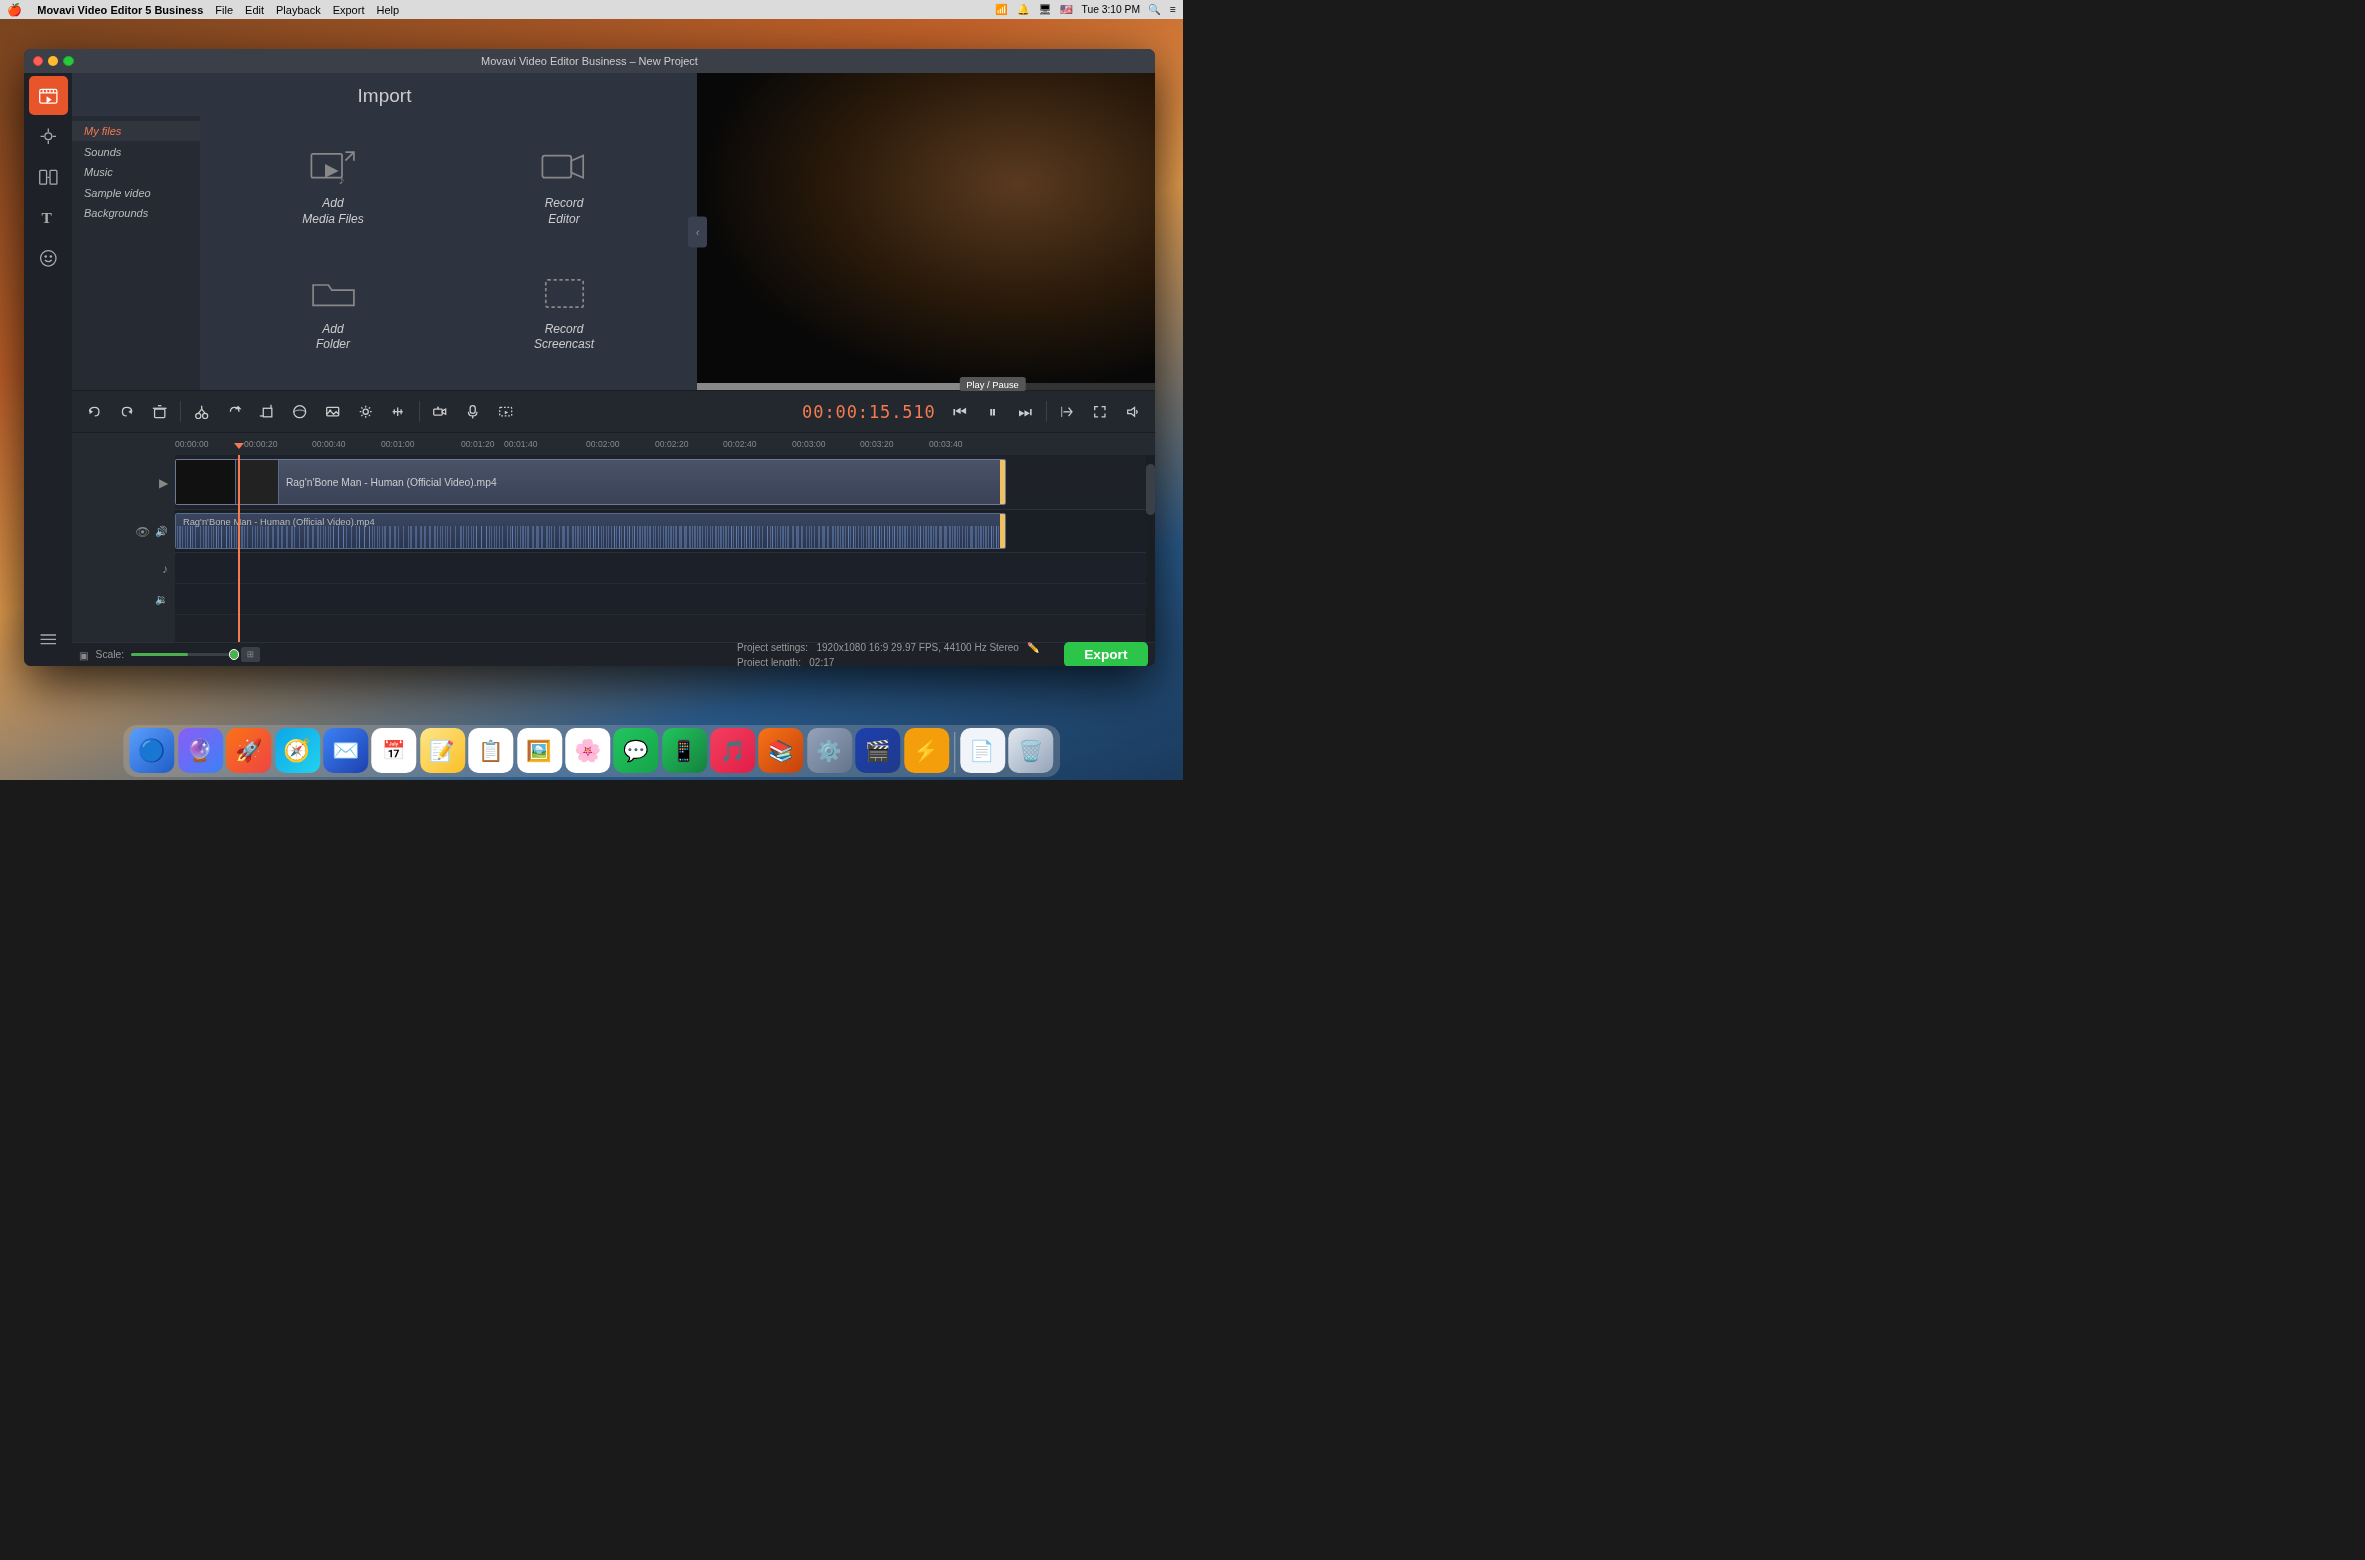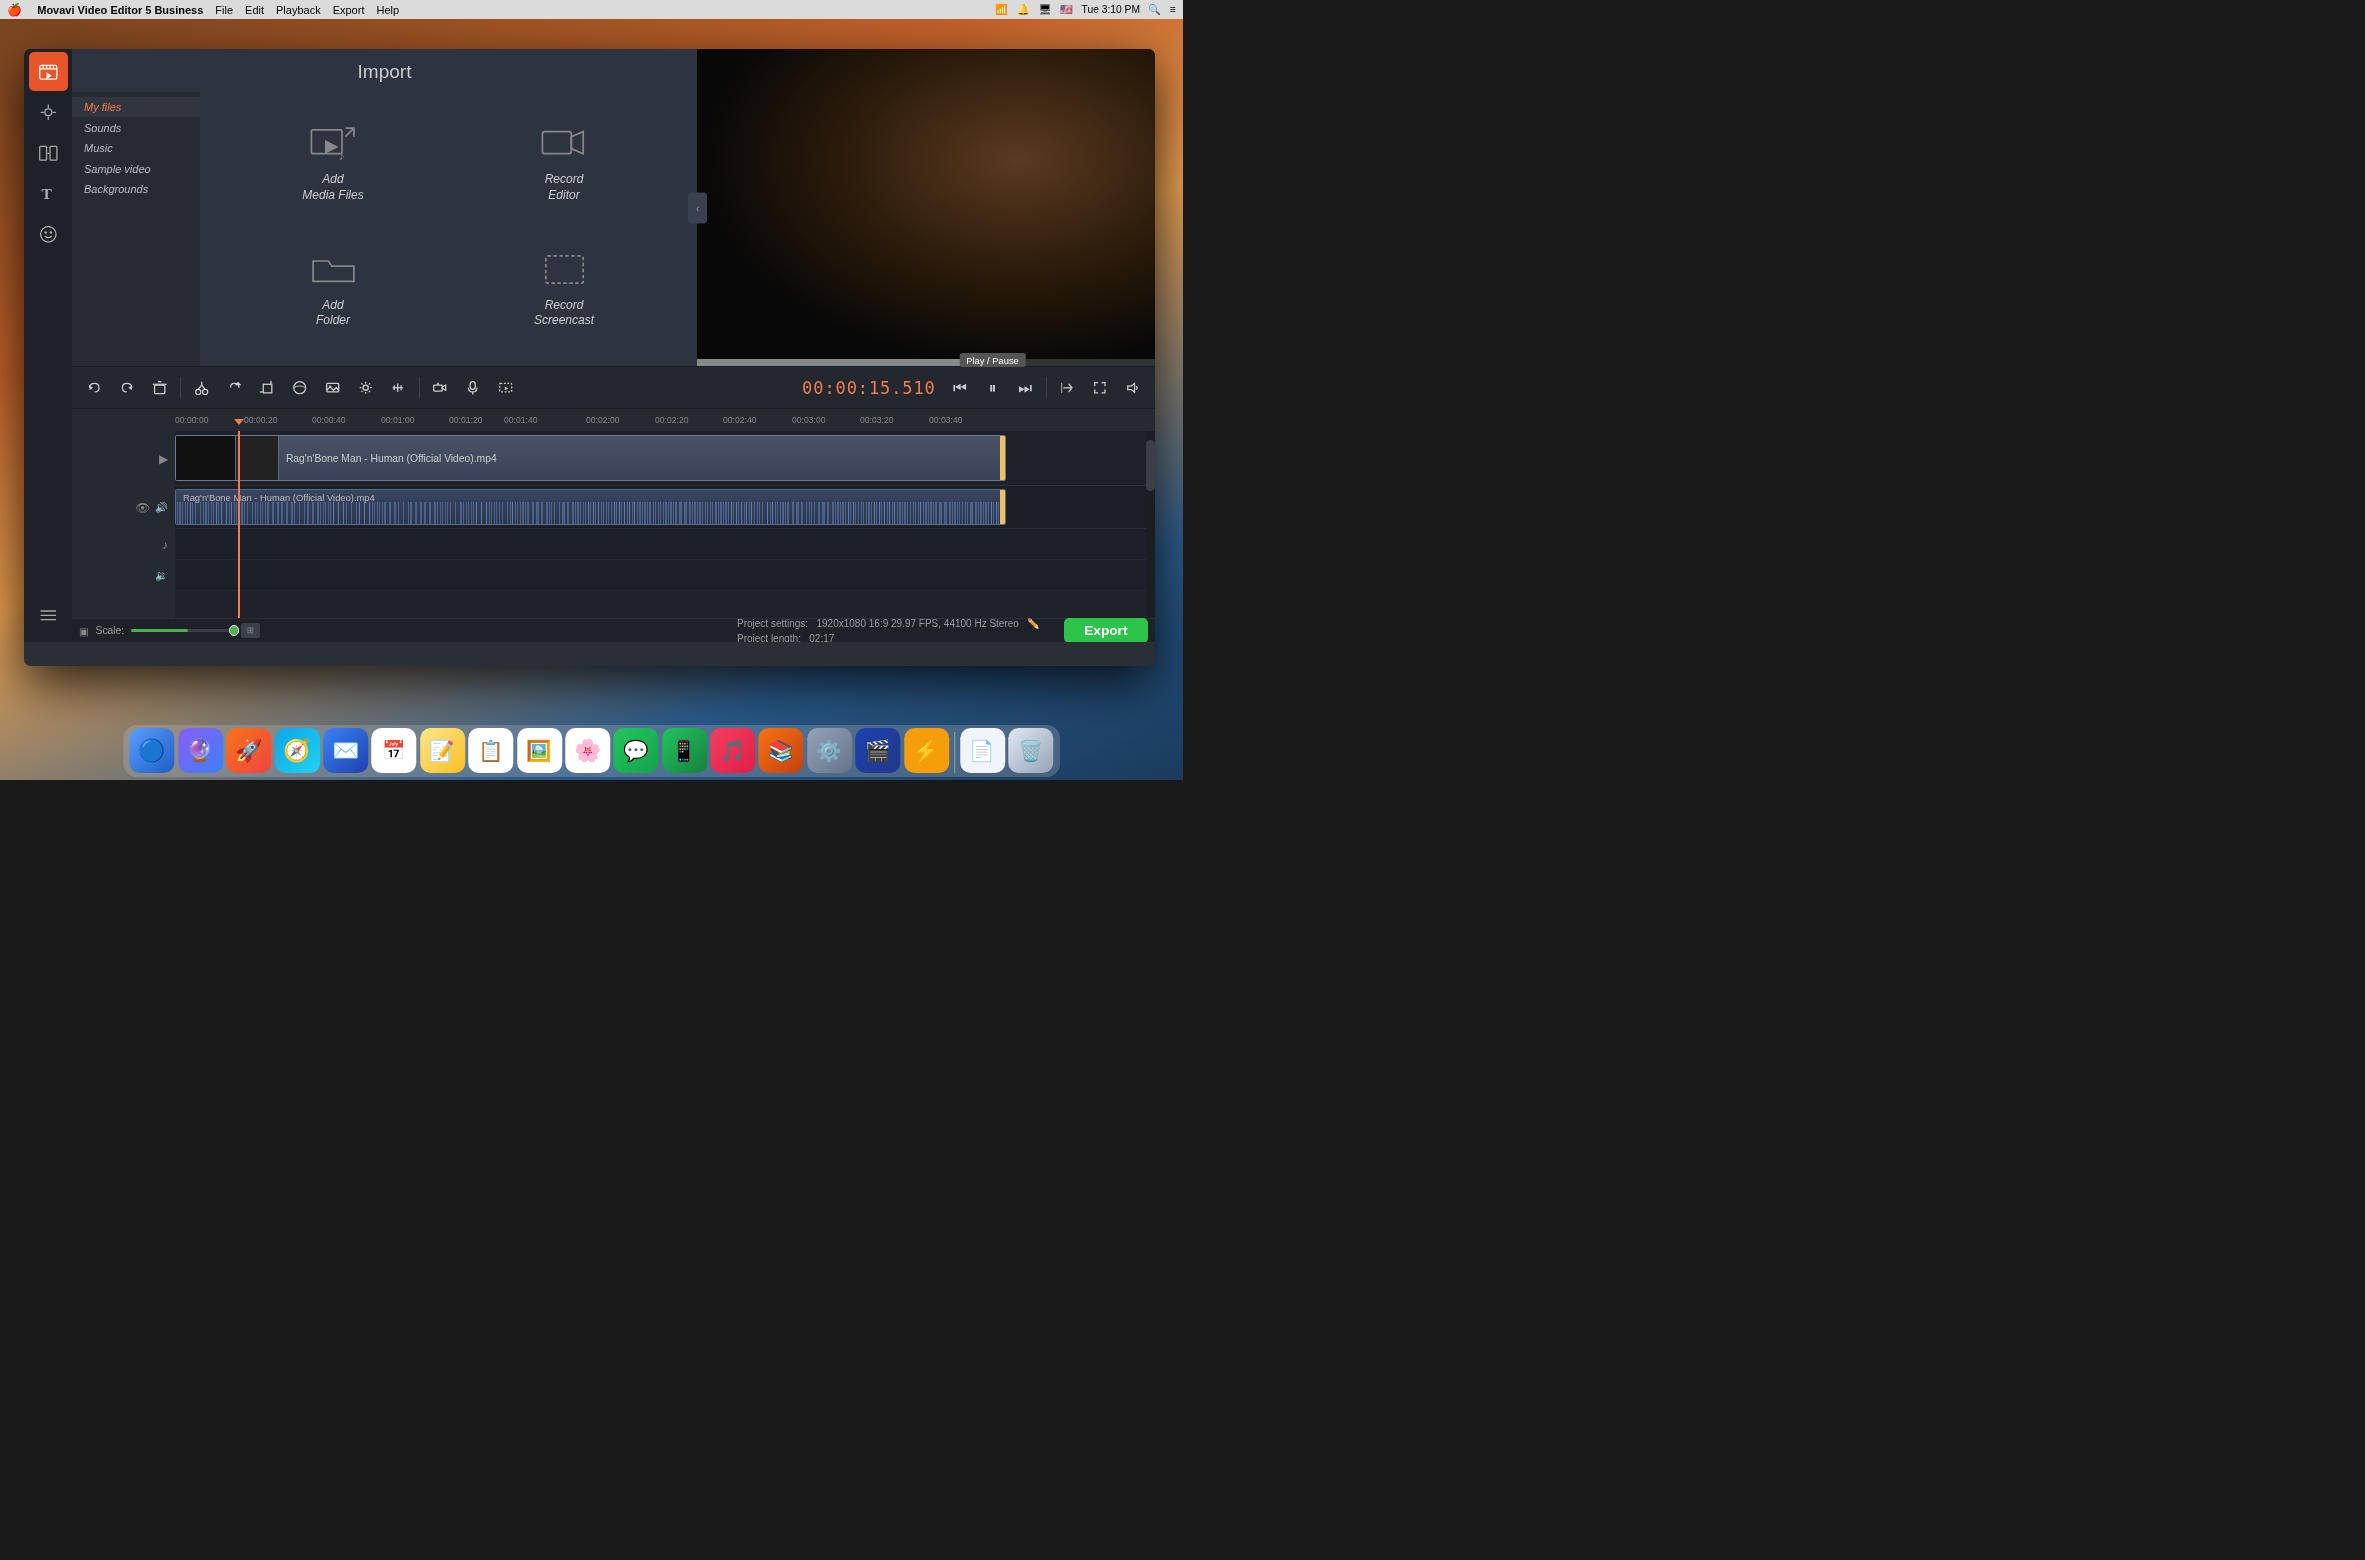--- a/index.html
+++ b/index.html
@@ -680,20 +680,28 @@
     <span>Tue 3:10 PM</span>
     <span>🔍</span>
     <span>≡</span>
   </div>
 </div>
 
 <div class="desktop">
 
   <div class="app-window">
 
+    <div class="title-bar">
+      <div class="traffic-lights">
+        <div class="tl tl-close"></div>
+        <div class="tl tl-min"></div>
+        <div class="tl tl-max"></div>
+      </div>
+      <span class="title-bar-text">Movavi Video Editor Business – New Project</span>
+    </div>
 
     <div class="app-body">
 
       <div class="left-sidebar">
         <div class="sidebar-btn active">
           <svg width="20.6" height="20.6" viewBox="0 0 24 24" fill="none">
             <rect x="2" y="4" width="20" height="16" rx="2" stroke="#fff" stroke-width="1.5" fill="none"></rect>
             <line x1="2" y1="8" x2="22" y2="8" stroke="#fff" stroke-width="1.5"></line>
             <line x1="6" y1="4" x2="6" y2="8" stroke="#fff" stroke-width="1.5"></line>
             <line x1="10" y1="4" x2="10" y2="8" stroke="#fff" stroke-width="1.5"></line>
@@ -978,21 +986,21 @@
         </div>
 
         <div class="timeline-area">
 
           <div class="timeline-ruler">
             <div class="ruler-marks">
               <span class="ruler-mark" style="left:0px">00:00:00</span>
               <span class="ruler-mark" style="left:69px">00:00:20</span>
               <span class="ruler-mark" style="left:137px">00:00:40</span>
               <span class="ruler-mark" style="left:206px">00:01:00</span>
-              <span class="ruler-mark" style="left:274px">00:01:20</span>
+              <span class="ruler-mark" style="left:286px">00:01:20</span>
               <span class="ruler-mark" style="left:329px">00:01:40</span>
               <span class="ruler-mark" style="left:411px">00:02:00</span>
               <span class="ruler-mark" style="left:480px">00:02:20</span>
               <span class="ruler-mark" style="left:548px">00:02:40</span>
               <span class="ruler-mark" style="left:617px">00:03:00</span>
               <span class="ruler-mark" style="left:685px">00:03:20</span>
               <span class="ruler-mark" style="left:754px">00:03:40</span>
 
               <div class="playhead-indicator">
                 <div class="playhead-triangle"></div>

